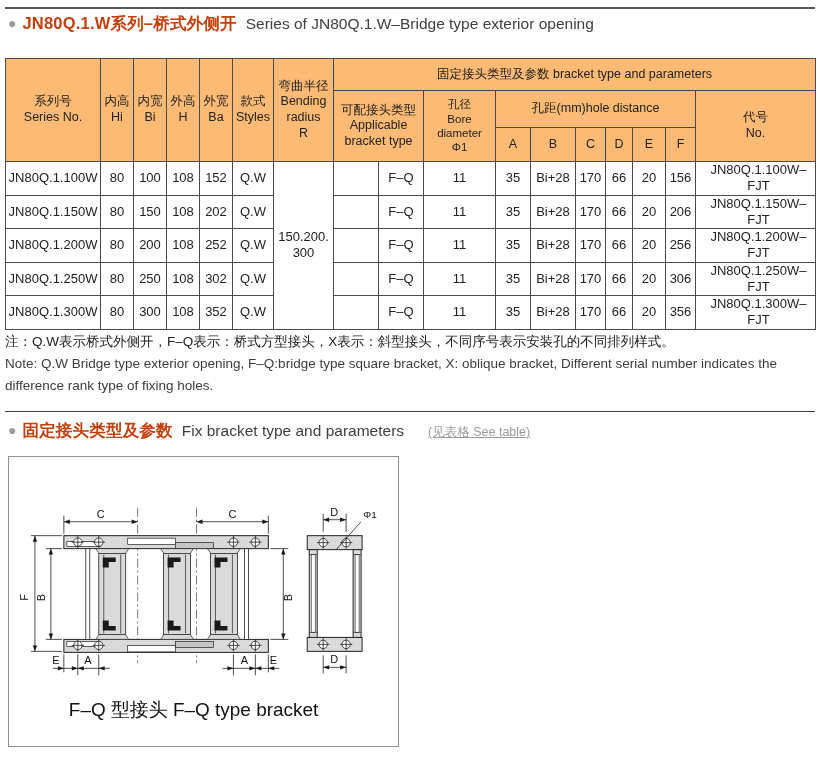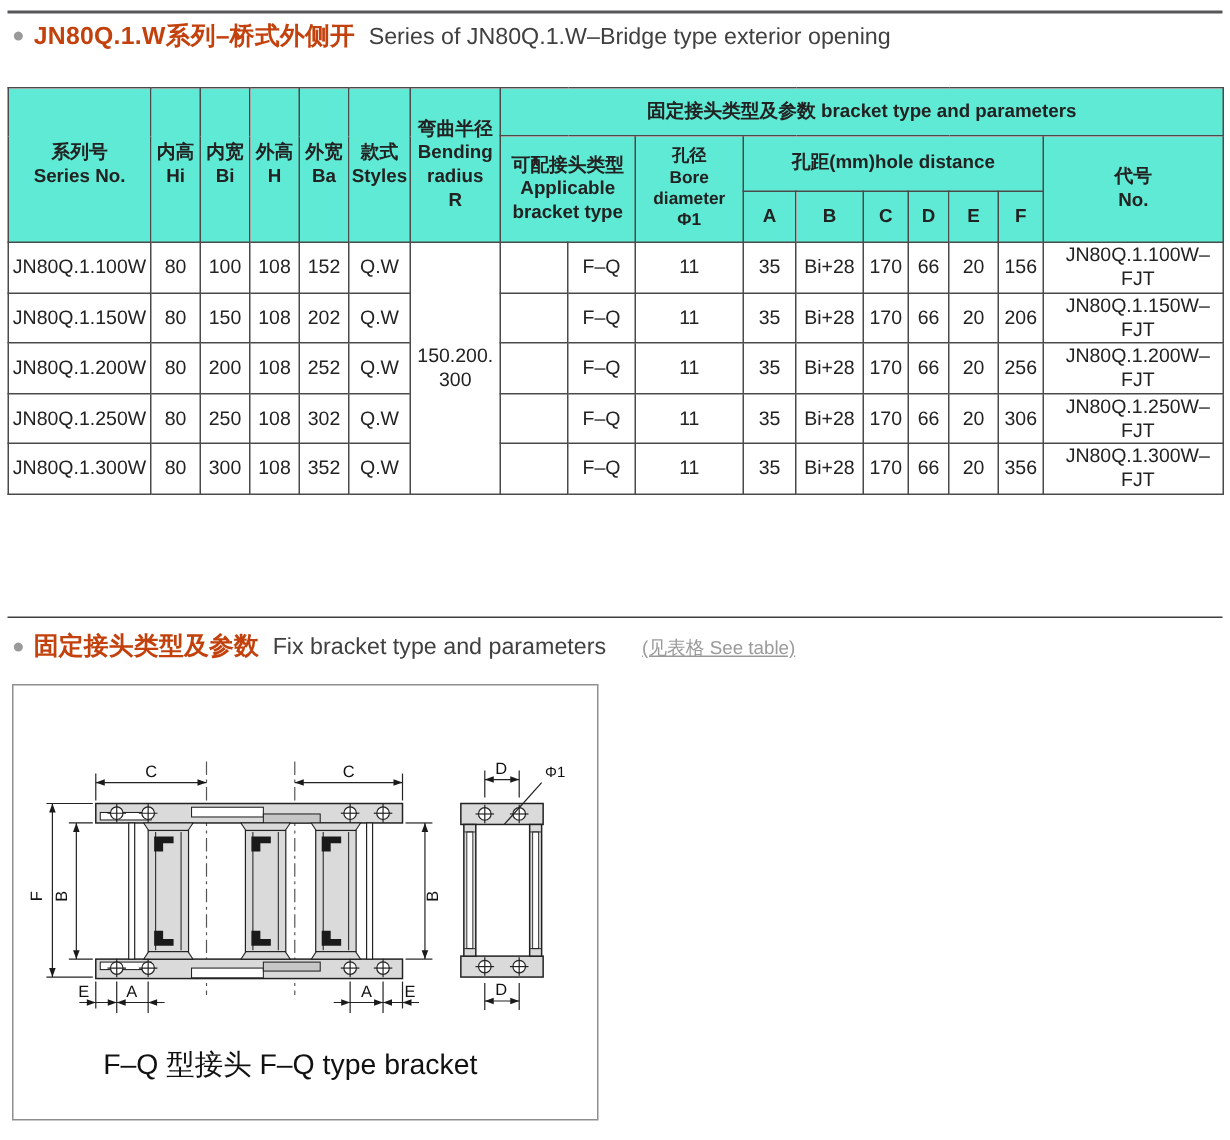--- a/index.html
+++ b/index.html
@@ -14,21 +14,21 @@
   .title-en{color:#404040;font-size:15.5px;margin-left:9px;}
 
   table.spec{
     position:absolute;left:5px;top:58px;width:810px;
     border-collapse:collapse;table-layout:fixed;font-size:13px;
   }
   table.spec th, table.spec td{
     border:1px solid #4a4a4a;text-align:center;vertical-align:middle;
     padding:0;line-height:1.25;white-space:pre-line;overflow:hidden;
   }
-  table.spec thead th{background:#5eead4;font-weight:bold;font-size:12.5px;color:#222;}
+  table.spec thead th{background:#fdba74;font-weight:normal;font-size:12.5px;color:#222;}
   table.spec thead tr.h1 th{height:31px;}
   table.spec thead tr.h2 th{height:36px;}
   table.spec thead tr.h3 th{height:33px;}
   table.spec tbody td{height:30.6px;background:#fff;color:#222;}
   td.code-cell{text-align:left;padding-left:6px !important;}
   th.bore-h{font-size:11.5px !important;}
   .notes{position:absolute;left:5px;top:331px;width:812px;font-size:13.5px;line-height:22px;}
   .note-zh{color:#222;}
   .note-en{color:#3d3d3d;}
   .rule2{position:absolute;left:5px;top:411px;width:810px;height:1px;background:#3f3f3f;}
@@ -199,20 +199,22 @@
       <td>170</td>
       <td>66</td>
       <td>20</td>
       <td>356</td>
       <td class="code-cell">JN80Q.1.300W–FJT</td>
     </tr>
   </tbody>
 </table>
 
 <div class="notes">
+  <div class="note-zh">注：Q.W表示桥式外侧开，F–Q表示：桥式方型接头，X表示：斜型接头，不同序号表示安装孔的不同排列样式。</div>
+  <div class="note-en">Note: Q.W Bridge type exterior opening, F–Q:bridge type square bracket, X: oblique bracket, Different serial number indicates the difference rank type of fixing holes.</div>
 </div>
 
 <div class="rule2"></div>
 
 <div class="sec2-row">
   <span class="bullet">●</span><span class="title-zh">固定接头类型及参数</span><span class="title-en">Fix bracket type and parameters</span><span class="sec2-hint">(见表格 See table)</span>
 </div>
 
 <div class="diagram-box">
   <svg viewBox="0 0 390 288">

